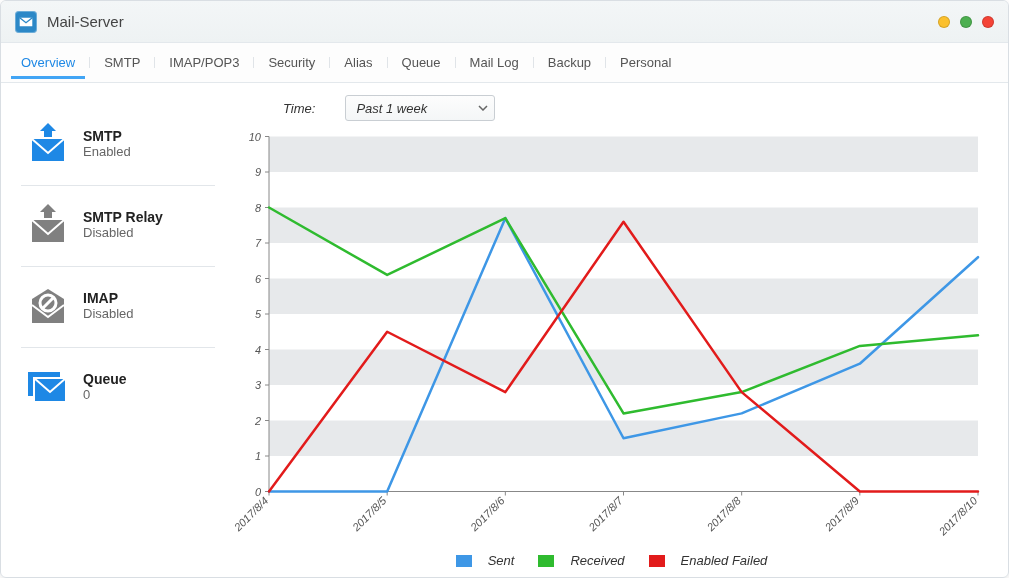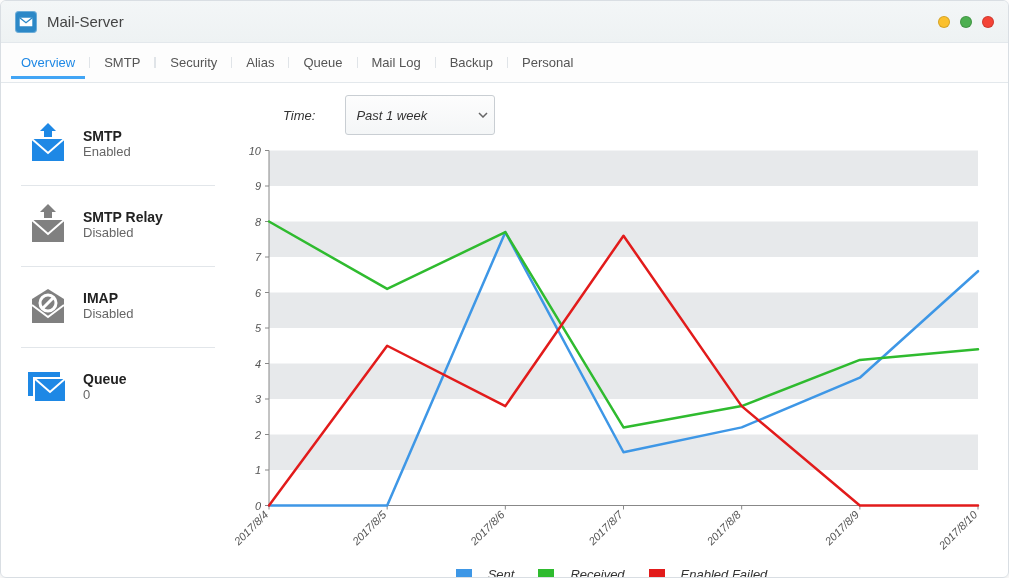--- a/index.html
+++ b/index.html
@@ -53,21 +53,21 @@
   .status-item { display: flex; align-items: center; padding: 16px 0 20px 0; }
   .status-divider { height: 1px; background: #e2e6ea; }
   .status-icon { width: 54px; display:flex; justify-content:center; }
   .status-text { margin-left: 8px; }
   .status-title { font-weight: 700; color: #222; font-size: 14px; }
   .status-sub { color: #666; font-size: 13px; margin-top: 0; }
   .main { flex: 1; position: relative; padding: 12px 20px 10px 0; display:flex; flex-direction:column;font-style:italic;}
   .controls { display: flex; align-items: center; gap: 30px; padding: 0 0 6px 48px; }
   .time-label { color: #333; }
   .select {
-    position: relative; width: 150px; height: 40px; border: 1px solid #c9ced3;
+    position: relative; width: 150px; height: 26px; border: 1px solid #c9ced3;
     background: linear-gradient(#fdfdfd,#f4f6f7); border-radius: 3px;
     display: flex; align-items: center; padding: 0 26px 0 10px; color: #333;
     cursor: pointer;
   }
   .select .chev {
     position: absolute; right: 6px; top: 50%; transform: translateY(-50%);
     width: 10px; height: 6px;
   }
   .chart-wrap { flex:1; position: relative; }
   .chart-svg { width: 100%; height: 100%; }
@@ -98,20 +98,23 @@
 
   <div class="tabs">
     <div class="tab active">
         <span>Overview</span>
       </div>
     <div class="tab-sep"></div>
     <div class="tab">
         <span>SMTP</span>
       </div>
     <div class="tab-sep"></div>
+    <div class="tab">
+        <span>IMAP/POP3</span>
+      </div>
     <div class="tab-sep"></div>
     <div class="tab">
         <span>Security</span>
       </div>
     <div class="tab-sep"></div>
     <div class="tab">
         <span>Alias</span>
       </div>
     <div class="tab-sep"></div>
     <div class="tab">

